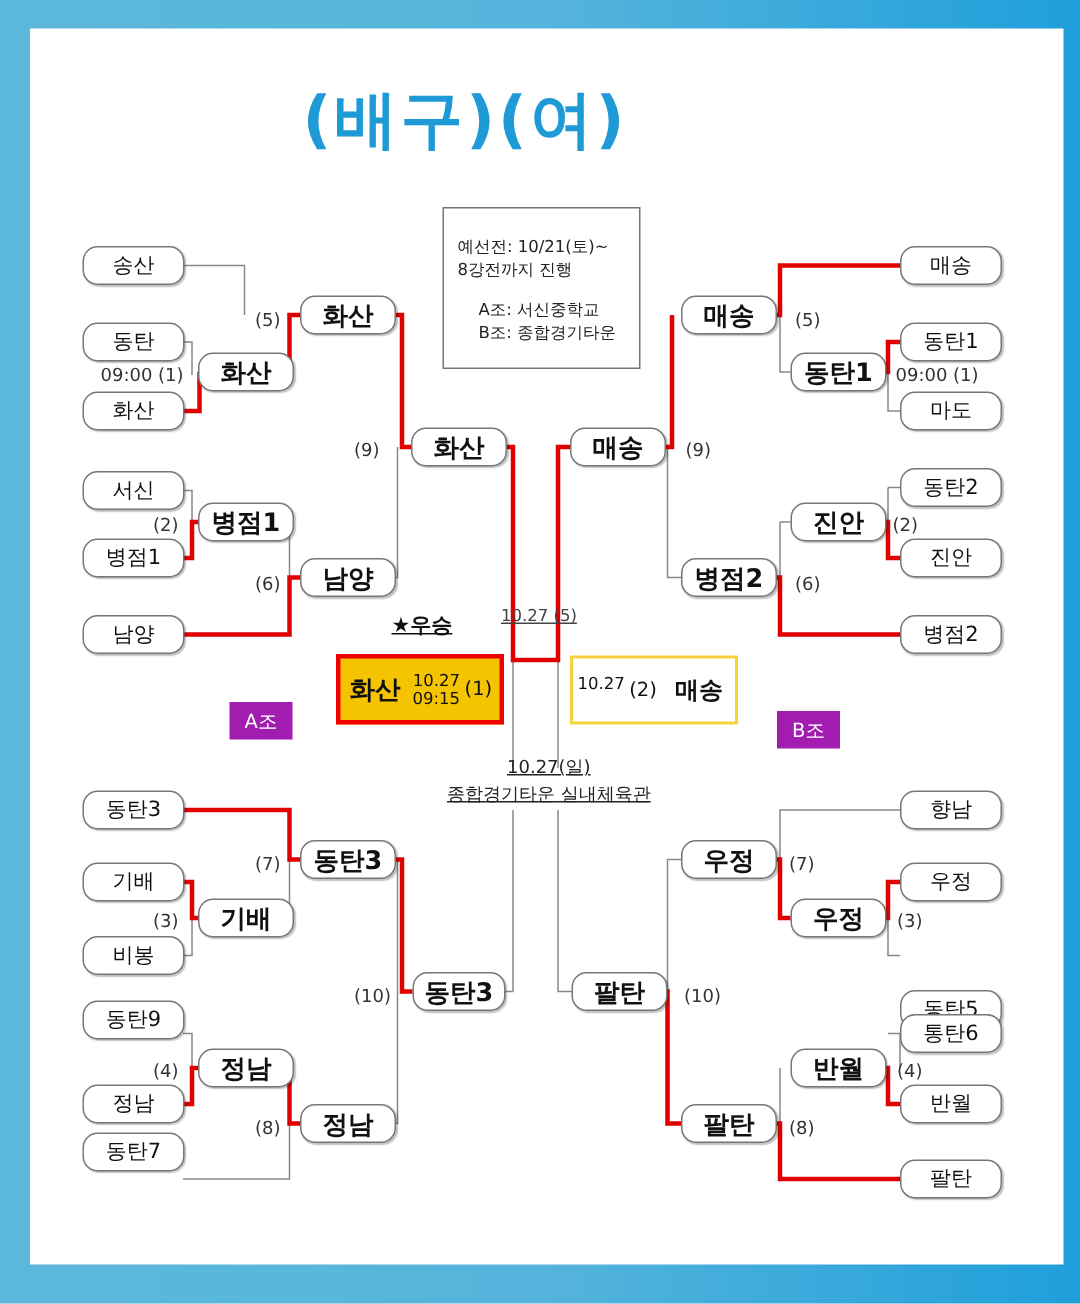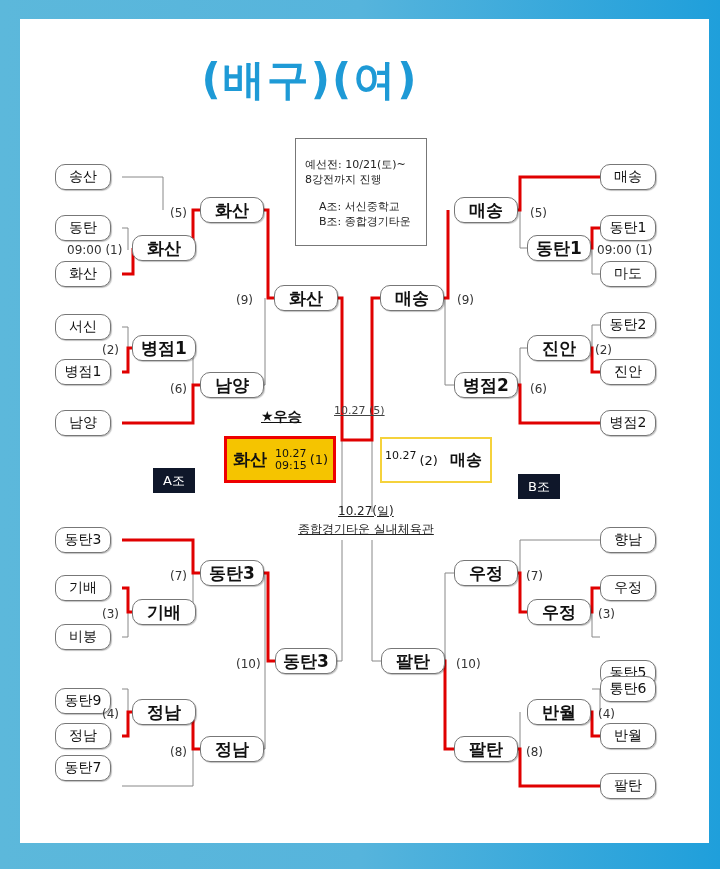--- a/index.html
+++ b/index.html
@@ -6,27 +6,27 @@
   body { width:720px; height:869px; position:relative; overflow:hidden;
          font-family:"DejaVu Sans","Liberation Sans",sans-serif;
          background: linear-gradient(90deg,#5cb8db 0%,#56b4dc 50%,#1f9fdb 100%); }
   .frame { position:absolute; left:20px; top:19px; width:689px; height:824px; background:#fff; }
   .title { position:absolute; left:0; width:620px; top:20px; text-align:center;
            font-size:42px; font-weight:bold; color:#1e9ad6; letter-spacing:2px; font-family:"DejaVu Sans",sans-serif;margin-top:32px; }
   svg.lines { position:absolute; left:0; top:0; width:720px; height:869px; }
   .box { position:absolute; background:#fff; border:1px solid #777; border-radius:10px;
          display:flex; align-items:center; justify-content:center; color:#111; box-sizing:border-box;
          box-shadow:1px 1px 1px rgba(0,0,0,0.25); }
-  .team { width:56px; height:26px; font-size:14px; }
+  .team { width:68px; height:26px; font-size:14px; }
   .win { width:64px; height:26px; font-size:17px; font-weight:bold; }
   .num { position:absolute; font-size:12px; color:#333; white-space:nowrap; }
   .info { position:absolute; left:295px; top:138px; width:132px; height:108px; border:1px solid #777;
           box-sizing:border-box; font-size:11px; color:#222; padding:18px 0 0 9px; line-height:15px; }
   .info .g { padding-left:14px; }
-  .grp { position:absolute; width:42px; height:25px; background:#0f172a; color:#fff; font-size:13px;
+  .grp { position:absolute; width:42px; height:25px; background:#a21caf; color:#fff; font-size:13px;
          display:flex; align-items:center; justify-content:center; }
   .champ { position:absolute; left:224px; top:436px; width:112px; height:47px; background:#f5c400;
            border:3px solid #e00; box-sizing:border-box; display:flex; align-items:center; padding-left:6px; }
   .champ .n { font-size:17px; font-weight:bold; color:#111; }
   .champ .dt { font-size:11px; line-height:12px; margin-left:8px; text-align:center; color:#111; }
   .champ .m { font-size:13px; margin-left:3px; color:#111; }
   .runner { position:absolute; left:380px; top:437px; width:112px; height:46px; border:2px solid #f5d23c;
             box-sizing:border-box; display:flex; align-items:center; padding-left:3px; }
   .runner .dt { font-size:11px; color:#111; margin-top:-10px; }
   .runner .m { font-size:13px; margin-left:3px; color:#111; }
@@ -162,21 +162,21 @@
   <span class="n">매송</span>
 </div>
 <div class="grp" style="left:153px;top:468px">A조</div>
 <div class="grp" style="left:518px;top:474px">B조</div>
 <div class="txt" style="left:338px;top:503px;font-size:12px">10.27(일)</div>
 <div class="txt" style="left:298px;top:521px;font-size:12px">종합경기타운 실내체육관</div>
 
 <div class="box team" style="left:55px;top:527px">동탄3</div>
 <div class="box team" style="left:55px;top:575px">기배</div>
 <div class="box team" style="left:55px;top:624px">비봉</div>
-<div class="box team" style="left:55px;top:688px">동탄9</div>
+<div class="box team" style="left:55px;top:667px">동탄9</div>
 <div class="box team" style="left:55px;top:723px">정남</div>
 <div class="box team" style="left:55px;top:755px">동탄7</div>
 <div class="box win" style="left:132px;top:599px">기배</div>
 <div class="box win" style="left:132px;top:699px">정남</div>
 <div class="box win" style="left:200px;top:560px">동탄3</div>
 <div class="box win" style="left:200px;top:736px">정남</div>
 <div class="box win" style="left:275px;top:648px;width:62px">동탄3</div>
 <div class="num" style="left:102px;top:607px">(3)</div>
 <div class="num" style="left:102px;top:707px">(4)</div>
 <div class="num" style="left:170px;top:569px">(7)</div>

